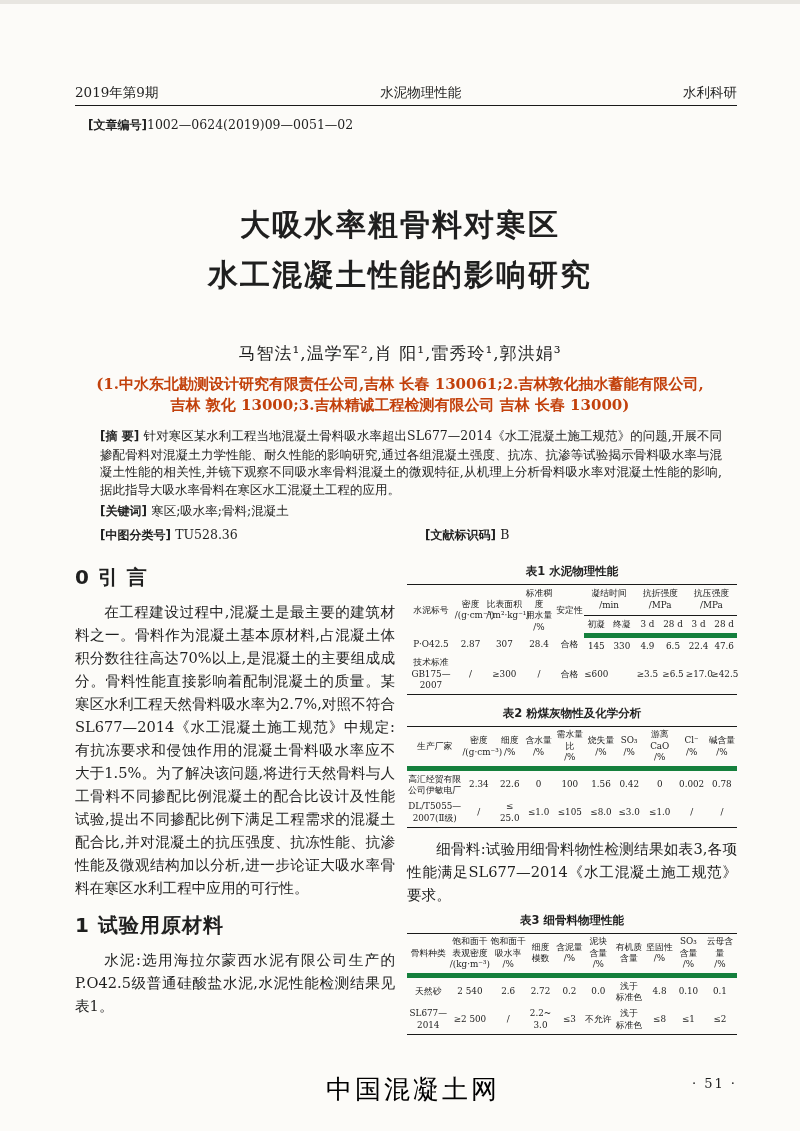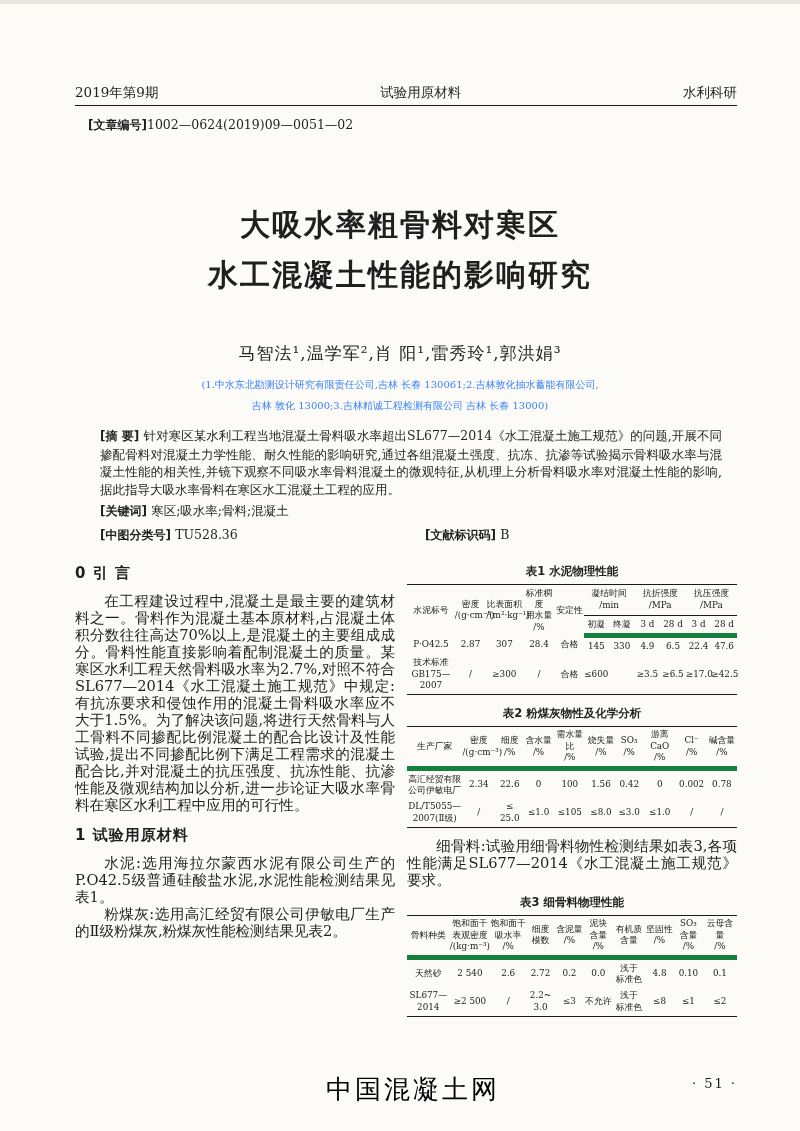--- a/index.html
+++ b/index.html
@@ -8,36 +8,36 @@
 
   
   .hdr{position:absolute;left:75px;right:63px;top:80px;display:flex;justify-content:space-between;align-items:baseline;font-size:13.5px;}
   .hdr-rule{position:absolute;left:75px;right:63px;top:101px;border-top:1.6px solid #1a1a1a;}
   .artno{position:absolute;left:88px;top:113px;font-size:12.5px;}
   .artno b{font-family:"DejaVu Sans","Liberation Sans",sans-serif;font-size:12px;}
 
   
   .title{position:absolute;left:0;right:0;top:196px;text-align:center;font-size:30px;font-weight:700;line-height:50px;letter-spacing:2px;}
   .authors{position:absolute;left:0;right:0;top:338px;text-align:center;font-size:17px;letter-spacing:1px;}
-  .affil{position:absolute;left:0;right:0;top:370px;text-align:center;font-size:10px;line-height:21px;color:#3b82f6;}
+  .affil{position:absolute;left:0;right:0;top:370px;text-align:center;font-size:15px;line-height:21px;color:#c2410c;font-weight:bold;}
 
   
   .front{position:absolute;left:100px;right:78px;top:423px;font-size:12.5px;}
   .front .abs{margin:0;text-align:justify;line-height:17.6px;}
   .front b{font-family:"DejaVu Sans","Liberation Sans",sans-serif;font-size:12px;}
   .kw{margin-top:5px;}
   .clcrow{position:relative;margin-top:7px;}
   .doccode{position:absolute;left:325px;top:0;}
 
   
   .colL{position:absolute;left:75px;top:560px;width:320px;}
   .colR{position:absolute;left:407px;top:560px;width:330px;}
-  .h-section{font-family:"DejaVu Sans","Liberation Sans",sans-serif;font-weight:700;font-size:15px;margin:0 0 9px 0;letter-spacing:1px;}
+  .h-section{font-family:"DejaVu Sans","Liberation Sans",sans-serif;font-weight:700;font-size:20px;margin:0 0 9px 0;letter-spacing:1px;}
   .h-section.m{margin-top:13px;margin-bottom:9px;}
-  .body-p{font-size:14.6px;line-height:17px;text-align:justify;text-indent:2em;margin:0;}
+  .body-p{font-size:14.6px;line-height:23px;text-align:justify;text-indent:2em;margin:0;}
 
   
   .tcap{font-family:"DejaVu Sans","Liberation Sans",sans-serif;font-weight:700;font-size:11.5px;text-align:center;margin:0 0 5px 0;}
   .tcap.m{margin-top:11px;}
   table{width:100%;border-collapse:collapse;border-top:1.6px solid #1a1a1a;border-bottom:1.6px solid #1a1a1a;table-layout:fixed;}
   th,td{font-size:8.8px;font-weight:400;text-align:center;vertical-align:middle;padding:2.5px 0;white-space:pre-line;line-height:1.3;color:#222;}
   thead tr.last th{border-bottom:5px solid #15803d;}
   th.grp{border-bottom:0.8px solid #1a1a1a;}
   .rc-p{margin-top:9px;margin-bottom:7px;}
 
@@ -45,21 +45,21 @@
   .pageno{position:absolute;right:63px;top:1072px;font-size:13px;letter-spacing:2px;}
   .watermark{position:absolute;left:326px;top:1068px;font-family:"DejaVu Sans","Liberation Sans",sans-serif;font-size:26px;letter-spacing:3px;}
 </style>
 </head>
 <body>
 
 <div class="page">
 
   <div class="hdr">
     <span>2019年第9期</span>
-    <span>试验用原材料</span>
+    <span>水泥物理性能</span>
     <span>水利科研</span>
   </div>
   <div class="hdr-rule"></div>
 
   <div class="artno"><b>[文章编号]</b><span>1002—0624(2019)09—0051—02</span></div>
 
   <div class="title">
     <div>大吸水率粗骨料对寒区</div>
     <div>水工混凝土性能的影响研究</div>
   </div>
@@ -78,21 +78,20 @@
       <span><b>[中图分类号] </b><span>TU528.36</span></span>
       <span class="doccode"><b>[文献标识码] </b><span>B</span></span>
     </div>
   </div>
 
   <div class="colL">
     <h2 class="h-section">0 引 言</h2>
     <p class="body-p">在工程建设过程中,混凝土是最主要的建筑材料之一。骨料作为混凝土基本原材料,占混凝土体积分数往往高达70%以上,是混凝土的主要组成成分。骨料性能直接影响着配制混凝土的质量。某寒区水利工程天然骨料吸水率为2.7%,对照不符合SL677—2014《水工混凝土施工规范》中规定:有抗冻要求和侵蚀作用的混凝土骨料吸水率应不大于1.5%。为了解决该问题,将进行天然骨料与人工骨料不同掺配比例混凝土的配合比设计及性能试验,提出不同掺配比例下满足工程需求的混凝土配合比,并对混凝土的抗压强度、抗冻性能、抗渗性能及微观结构加以分析,进一步论证大吸水率骨料在寒区水利工程中应用的可行性。</p>
     <h2 class="h-section m">1 试验用原材料</h2>
     <p class="body-p">水泥:选用海拉尔蒙西水泥有限公司生产的P.O42.5级普通硅酸盐水泥,水泥性能检测结果见表1。</p>
-    <p class="body-p">粉煤灰:选用高汇经贸有限公司伊敏电厂生产的Ⅱ级粉煤灰,粉煤灰性能检测结果见表2。</p>
   </div>
 
   <div class="colR">
 
     <div class="tcap">表1  水泥物理性能</div>
     <table>
       <colgroup>
         <col style="width:14.5%">
           <col style="width:9.5%">
           <col style="width:11%">

